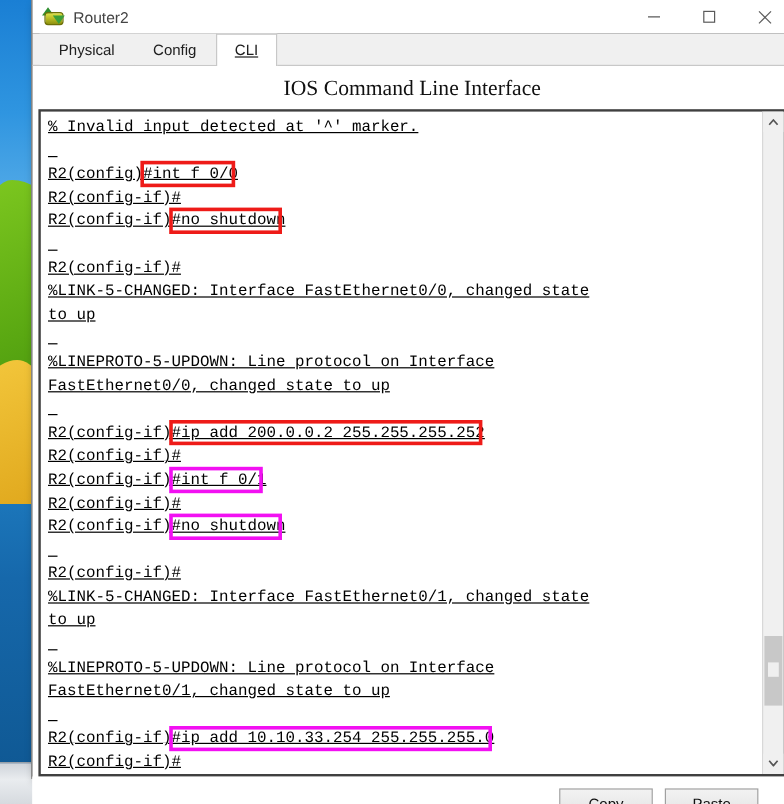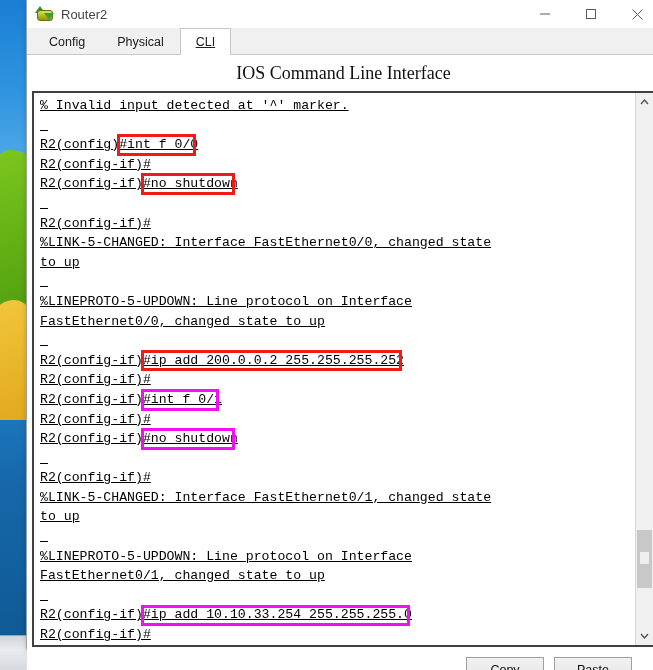--- a/index.html
+++ b/index.html
@@ -330,24 +330,24 @@
     <div class="wctrl" id="wclose">
       <svg width="13" height="13" viewBox="0 0 13 13">
         <line x1="1.5" y1="1.5" x2="11.5" y2="11.5" stroke="currentColor" stroke-width="1"></line>
         <line x1="11.5" y1="1.5" x2="1.5" y2="11.5" stroke="currentColor" stroke-width="1"></line>
       </svg>
     </div>
   </div>
 
   <div id="tabstrip">
     <div class="tab">
+      <span>Physical</span>
+    </div>
+    <div class="tab">
       <span>Config</span>
-    </div>
-    <div class="tab">
-      <span>Physical</span>
     </div>
     <div class="tab active">
       <span>CLI</span>
     </div>
   </div>
 
   <div id="content">
     <div id="cli-title">IOS Command Line Interface</div>
 
     <div id="terminal-wrap">

